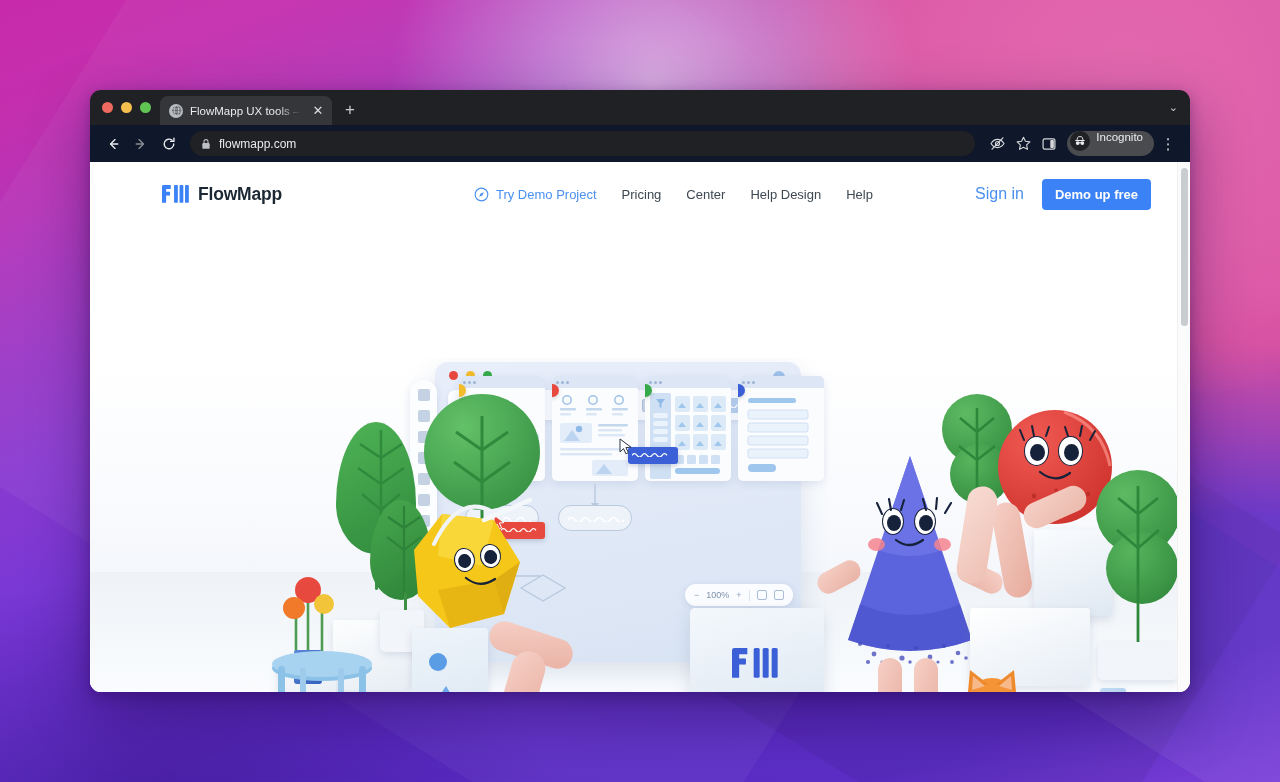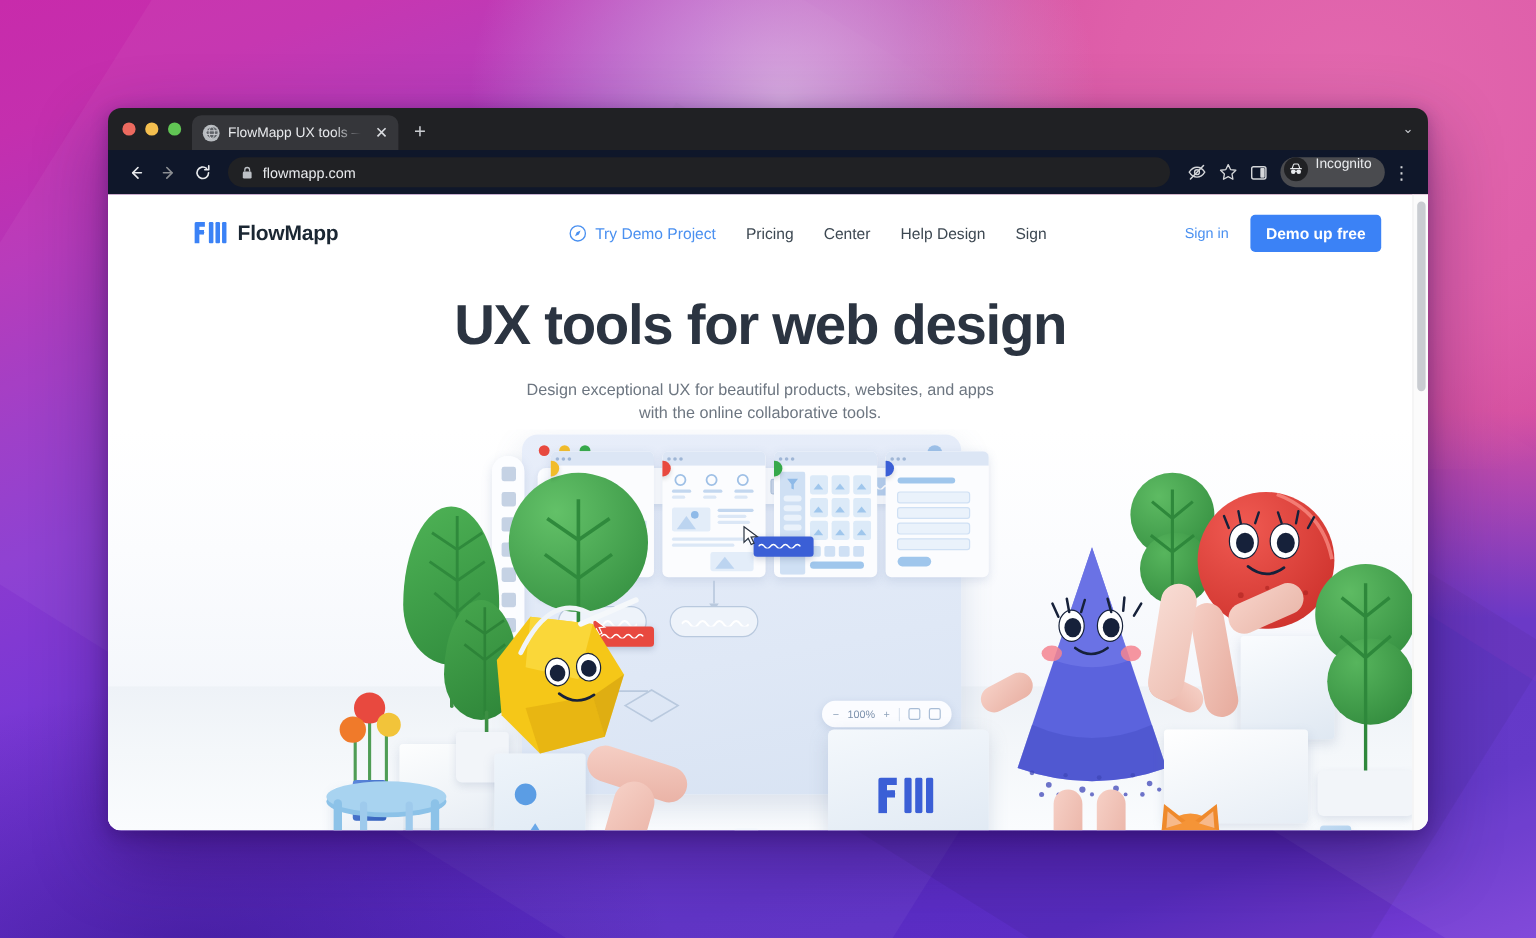--- a/index.html
+++ b/index.html
@@ -168,21 +168,21 @@
   .brand-name { font-size: 17.5px; font-weight: bold; color: #1b2733; letter-spacing: -.2px; }
 
   .navlinks {
     display: flex; align-items: center; gap: 25px;
     margin-left: 192px;
   }
   .navlink { font-size: 13px; color: #3d4852; white-space: nowrap; }
   .navlink.demo { color: #4a90f0; display: flex; align-items: center; gap: 7px; }
 
   .navright { margin-left: auto; display: flex; align-items: center; gap: 18px; }
-  .signin { font-size: 12px; color: #4a90f0; }
+  .signin { font-size: 16px; color: #4a90f0; }
   .signup {
     background: #3b82f6; color: #fff; font-size: 13px; font-weight: bold;
     padding: 8px 13px; border-radius: 4px; white-space: nowrap;
   }
 
   
   .hero { text-align: center; padding-top: 20px; position: relative; z-index: 4; }
   .hero h1 {
     font-size: 47px; font-weight: bold; color: #2b3441;
     letter-spacing: -1.1px; line-height: 1.08;
@@ -428,36 +428,29 @@
               <svg width="15" height="15" viewBox="0 0 18 18">
                 <circle cx="9" cy="9" r="7.6" stroke="#4a90f0" stroke-width="1.35" fill="none"></circle>
                 <path d="M11.8 6.2 7.9 7.9 6.2 11.8l3.9-1.7z" fill="#4a90f0"></path>
               </svg>
             </span>
             <span>Try Demo Project</span>
           </span>
           <span class="navlink">Pricing</span>
           <span class="navlink">Center</span>
           <span class="navlink">Help Design</span>
-          <span class="navlink">Sign</span>
+          <span class="navlink">Help</span>
         </div>
 
         <div class="navright">
           <span class="signin">Sign in</span>
           <span class="signup">Demo up free</span>
         </div>
       </div>
 
-      <div class="hero">
-        <h1>UX tools for web design</h1>
-        <p>
-          <span>Design exceptional UX for beautiful products, websites, and apps</span><br>
-          <span>with the online collaborative tools.</span>
-        </p>
-      </div>
 
       <div class="stage">
         <span class="hidden-text">3D illustration of FlowMapp sitemap app with characters</span>
         <div class="floor"></div>
 
         <div class="mock">
           <div class="mock-dots">
             <span class="mdot r"></span>
             <span class="mdot y"></span>
             <span class="mdot g"></span>

